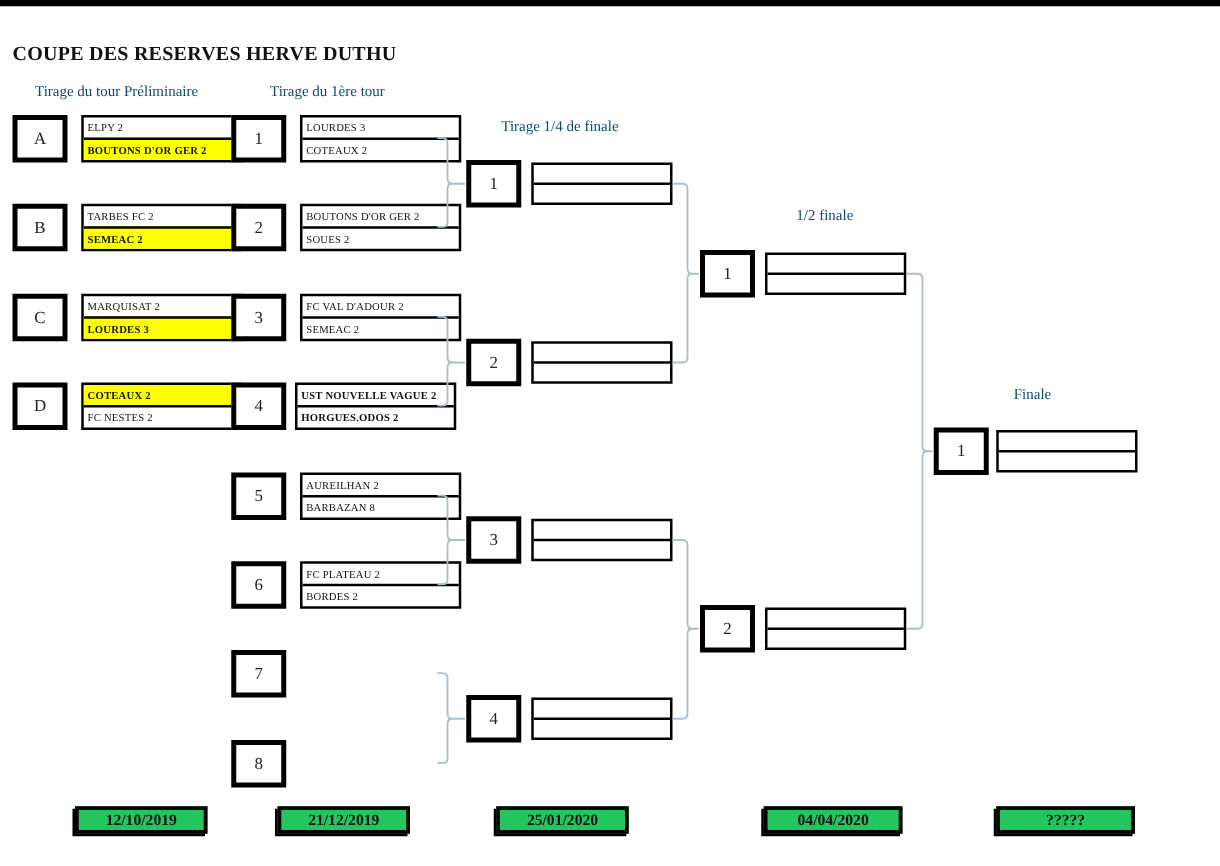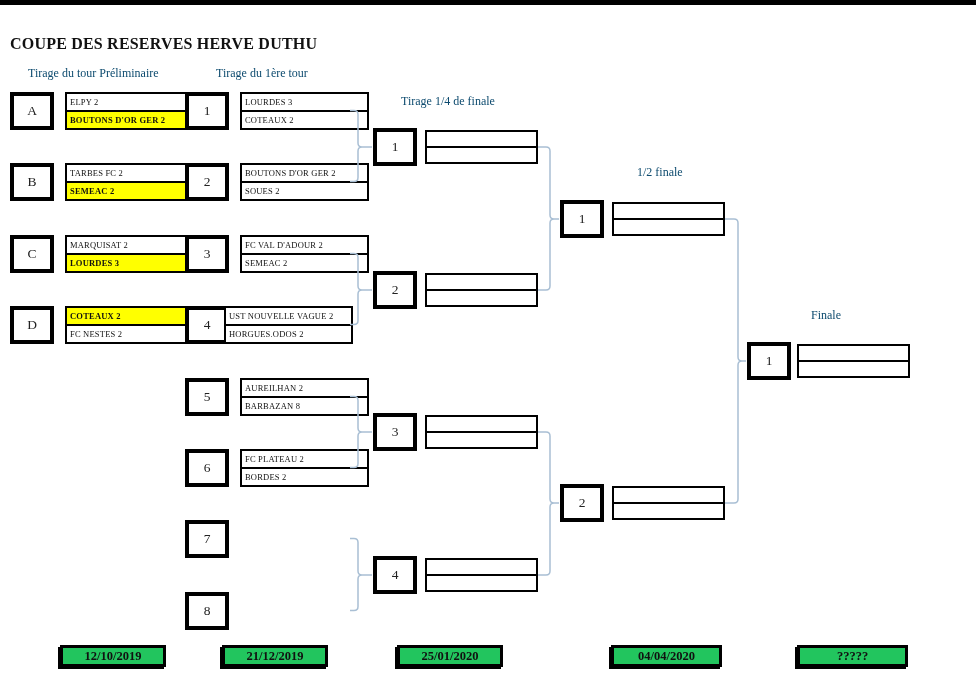--- a/index.html
+++ b/index.html
@@ -93,21 +93,21 @@
       <span>3</span>
     </div>
   <div class="teams" style="left:240px;top:235px;">
     <div class="team">FC VAL D'ADOUR 2</div>
     <div class="team">SEMEAC 2</div>
   </div>
 
   <div class="numbox" style="left:185px;top:306px;">
       <span>4</span>
     </div>
-  <div class="teams" style="left:224px;top:306px;">
+  <div class="teams" style="left:236px;top:306px;font-weight:bold;">
     <div class="team">UST NOUVELLE VAGUE 2</div>
     <div class="team">HORGUES.ODOS 2</div>
   </div>
 
   <div class="numbox" style="left:185px;top:378px;">
       <span>5</span>
     </div>
   <div class="teams" style="left:240px;top:378px;">
     <div class="team">AUREILHAN 2</div>
     <div class="team">BARBAZAN 8</div>

